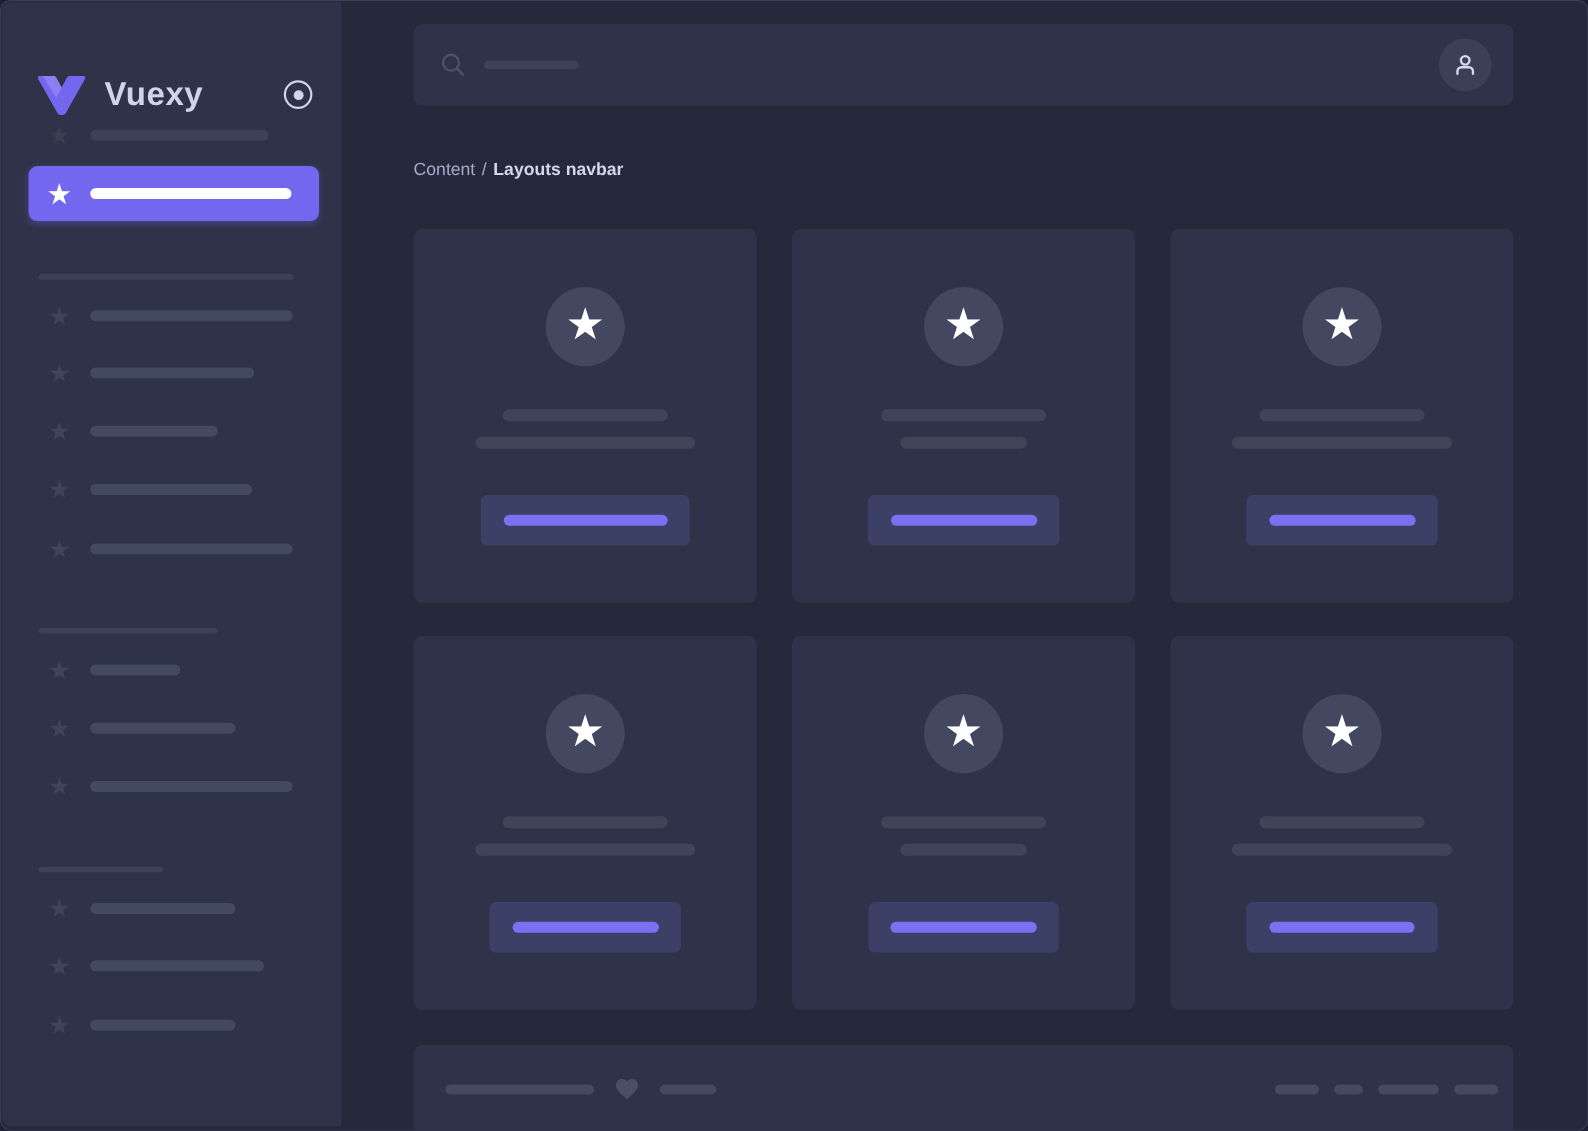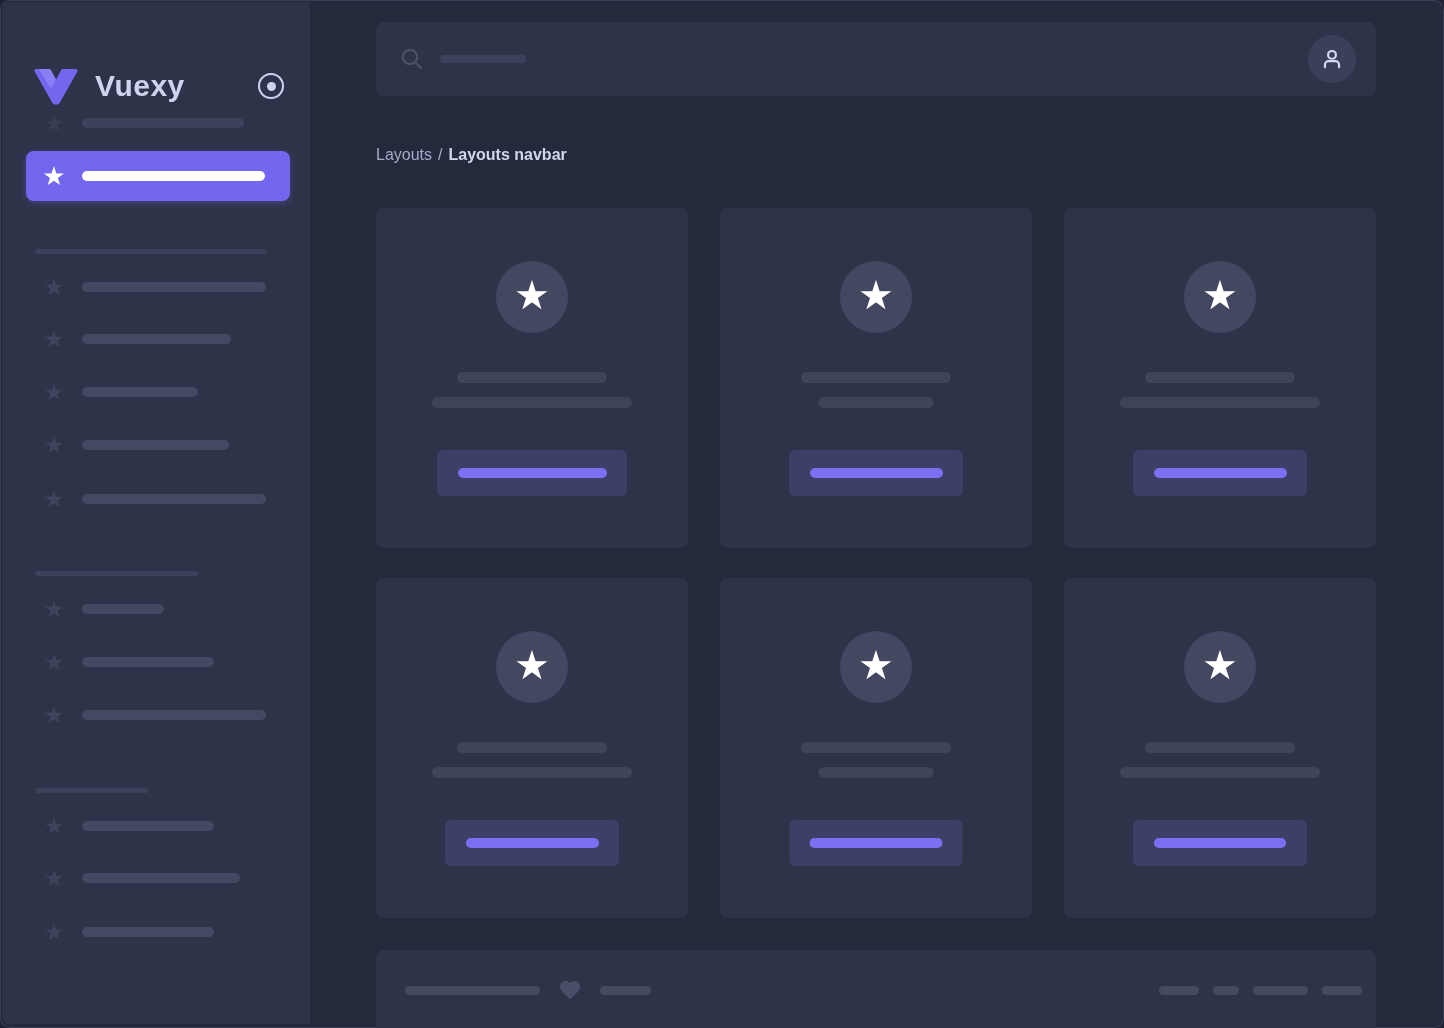--- a/index.html
+++ b/index.html
@@ -182,21 +182,21 @@
       </div>
       <span class="avatar">
         <svg width="26" height="26" viewBox="0 0 24 24">
           <circle cx="12" cy="8.2" r="3.6" fill="none" stroke="#d3d7ef" stroke-width="2"></circle>
           <path d="M5.5 19.5v-2.2c0-1.8 1.5-3.3 3.3-3.3h6.4c1.8 0 3.3 1.5 3.3 3.3v2.2" fill="none" stroke="#d3d7ef" stroke-width="2" stroke-linecap="round"></path>
         </svg>
       </span>
     </header>
 
     <div class="breadcrumb">
-      <span>Layouts</span><span class="sep">/</span><span class="current">Layouts navbar</span>
+      <span>Content</span><span class="sep">/</span><span class="current">Layouts navbar</span>
     </div>
 
     <section class="grid" id="cards-grid">
         <div class="card">
           <div class="circle">
             <span class="star">★</span>
           </div>
           <div class="line line1" style="width:150px"></div>
           <div class="line line2" style="width:200px"></div>
           <div class="btn" style="width:190px">

